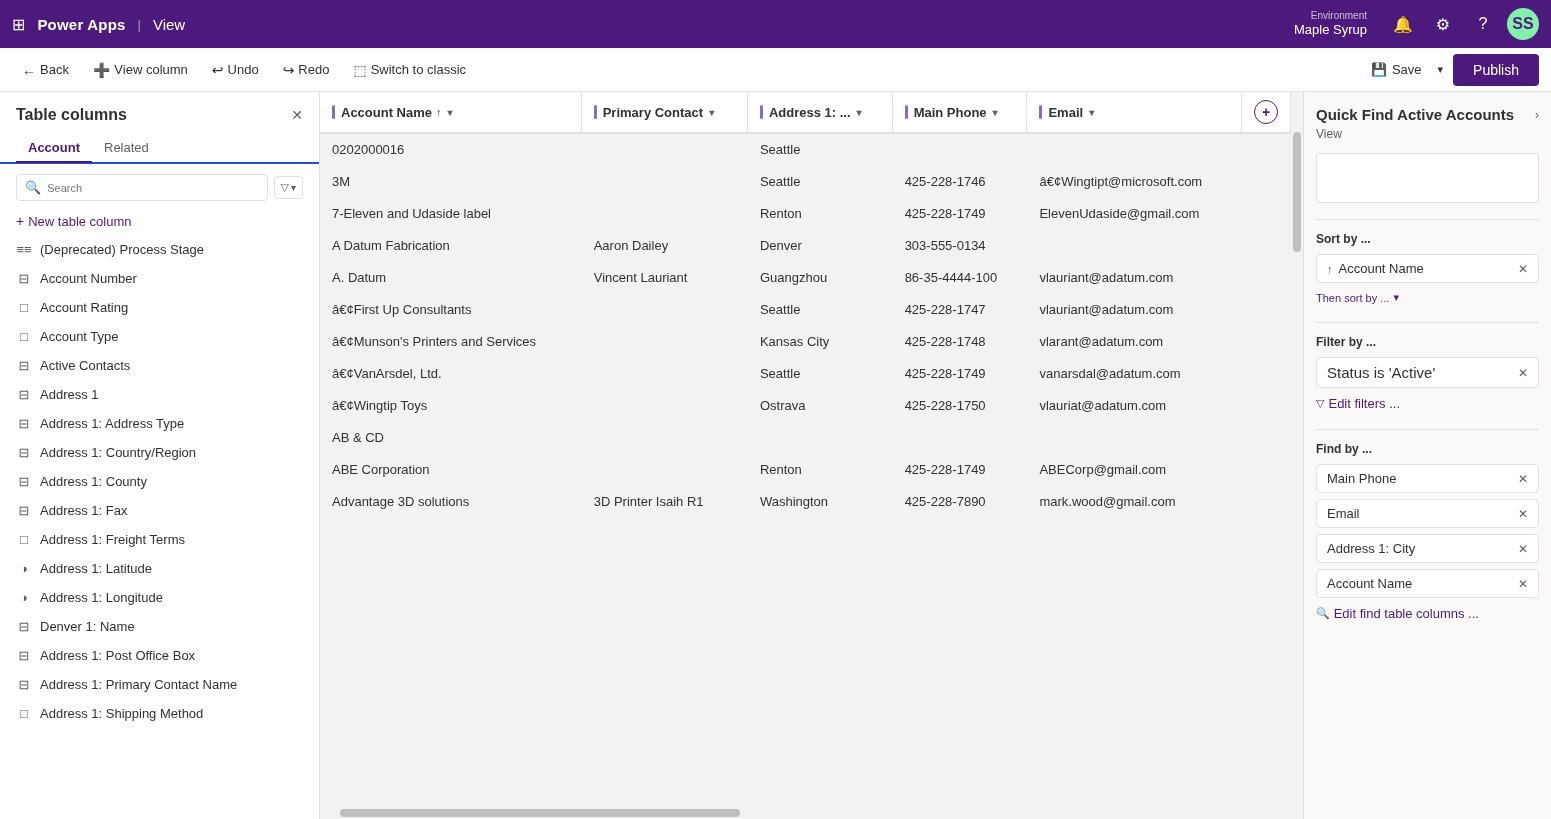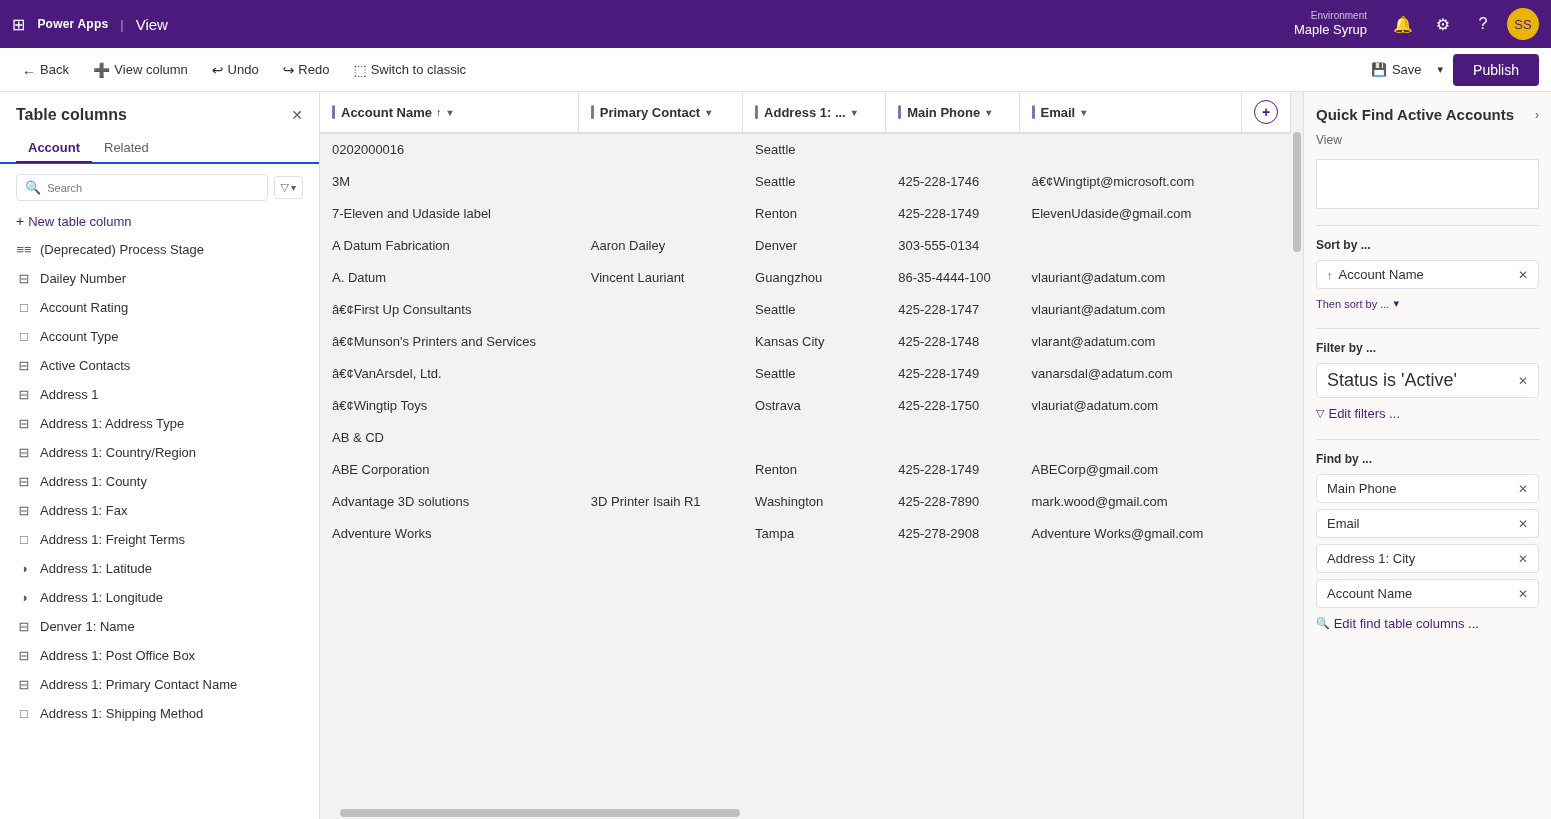--- a/index.html
+++ b/index.html
@@ -9,35 +9,35 @@
     .top-nav {
       background: #4b1a7c;
       color: white;
       height: 48px;
       display: flex;
       align-items: center;
       padding: 0 12px;
       gap: 8px;
     }
     .top-nav .waffle-icon { font-size: 16px; cursor: pointer; margin-right: 4px; }
-    .top-nav .app-title { font-size: 12px; font-weight: 600; letter-spacing: 0.2px; }
+    .top-nav .app-title { font-size: 15px; font-weight: 600; letter-spacing: 0.2px; }
     .top-nav .separator { color: rgba(255,255,255,0.5); margin: 0 4px; }
     .top-nav .view-label { font-size: 15px; font-weight: 400; }
     .top-nav .spacer { flex: 1; }
     .top-nav .env-block { text-align: right; line-height: 1.3; margin-right: 12px; cursor: pointer; }
     .top-nav .env-label { font-size: 10px; color: rgba(255,255,255,0.7); }
     .top-nav .env-name { font-size: 13px; font-weight: 500; }
     .top-nav .icon-btn {
       width: 32px; height: 32px; display: flex; align-items: center; justify-content: center;
       border-radius: 4px; cursor: pointer; color: white; font-size: 16px;
     }
     .top-nav .avatar {
-      width: 32px; height: 32px; border-radius: 50%; background: #eab308;
+      width: 32px; height: 32px; border-radius: 50%; background: #86efac;
       display: flex; align-items: center; justify-content: center;
-      font-size: 13px; font-weight: 400; color: #4b1a7c; cursor: pointer;
+      font-size: 16px; font-weight: 700; color: #4b1a7c; cursor: pointer;
     }
 
     
     .command-bar {
       background: white;
       height: 44px;
       display: flex;
       align-items: center;
       padding: 0 12px;
       border-bottom: 1px solid #e0e0e0;
@@ -194,21 +194,21 @@
     .right-panel {
       width: 248px;
       background: #faf9f8;
       border-left: 1px solid #e0e0e0;
       overflow-y: auto;
       padding: 14px 12px;
       flex-shrink: 0;
     }
     .right-panel-header {
       display: flex; align-items: center; justify-content: space-between;
-      margin-bottom: 10px;
+      margin-bottom: 4px;
     }
     .right-panel-title { font-size: 15px; font-weight: 600; color: #323130; }
     .right-panel-chevron { font-size: 12px; color: #605e5c; cursor: pointer; }
     .right-panel-subtitle { font-size: 12px; color: #605e5c; margin-bottom: 12px; }
     .preview-box {
       border: 1px solid #e0e0e0; background: white; height: 50px;
       border-radius: 2px; margin-bottom: 16px;
     }
     .section-title { font-size: 12px; font-weight: 600; color: #323130; margin-bottom: 8px; }
     .sort-chip {
@@ -221,21 +221,21 @@
     .sort-chip .chip-close { font-size: 12px; color: #605e5c; cursor: pointer; }
     .then-sort-btn {
       display: flex; align-items: center; gap: 4px;
       color: #4b1a7c; font-size: 11px; cursor: pointer; margin-bottom: 16px; padding: 2px 0;
     }
     .filter-chip {
       display: flex; align-items: center; gap: 6px;
       border: 1px solid #e0e0e0; background: white; border-radius: 4px;
       padding: 6px 10px; margin-bottom: 6px;
     }
-    .filter-chip .chip-label { font-size: 18px; color: #323130; flex: 1; }
+    .filter-chip .chip-label { font-size: 15px; color: #323130; flex: 1; }
     .filter-chip .chip-close { font-size: 12px; color: #605e5c; cursor: pointer; }
     .edit-filters-btn {
       display: flex; align-items: center; gap: 4px;
       color: #4b1a7c; font-size: 13px; cursor: pointer; margin-bottom: 16px; padding: 2px 0;
     }
     .find-chip {
       display: flex; align-items: center; justify-content: space-between;
       border: 1px solid #e0e0e0; background: white; border-radius: 4px;
       padding: 6px 10px; margin-bottom: 6px;
     }
@@ -348,21 +348,21 @@
       <span>New table column</span>
     </div>
     <div class="column-list col-list-scroll">
 
     <div class="column-item">
           <span class="col-icon">≡≡</span>
     <span>(Deprecated) Process Stage</span>
         </div>
         <div class="column-item">
           <span class="col-icon">⊟</span>
-    <span>Dailey Number</span>
+    <span>Account Number</span>
         </div>
         <div class="column-item">
           <span class="col-icon">□</span>
     <span>Account Rating</span>
         </div>
         <div class="column-item">
           <span class="col-icon">□</span>
     <span>Account Type</span>
         </div>
         <div class="column-item">
@@ -551,27 +551,20 @@
                 <td>425-228-1749</td>
                 <td>ABECorp@gmail.com</td>
               </tr>
               <tr>
                 <td>Advantage 3D solutions</td>
                 <td>3D Printer Isaih R1</td>
                 <td>Washington</td>
                 <td>425-228-7890</td>
                 <td>mark.wood@gmail.com</td>
               </tr>
-              <tr>
-                <td>Adventure Works</td>
-                <td></td>
-                <td>Tampa</td>
-                <td>425-278-2908</td>
-                <td>Adventure Works@gmail.com</td>
-              </tr>
             </tbody>
         </table>
       </div>
       <div class="v-scrollbar">
         <div class="v-thumb"></div>
       </div>
     </div>
 
     <div class="scroll-bar-h">
       <div class="scroll-thumb"></div>

